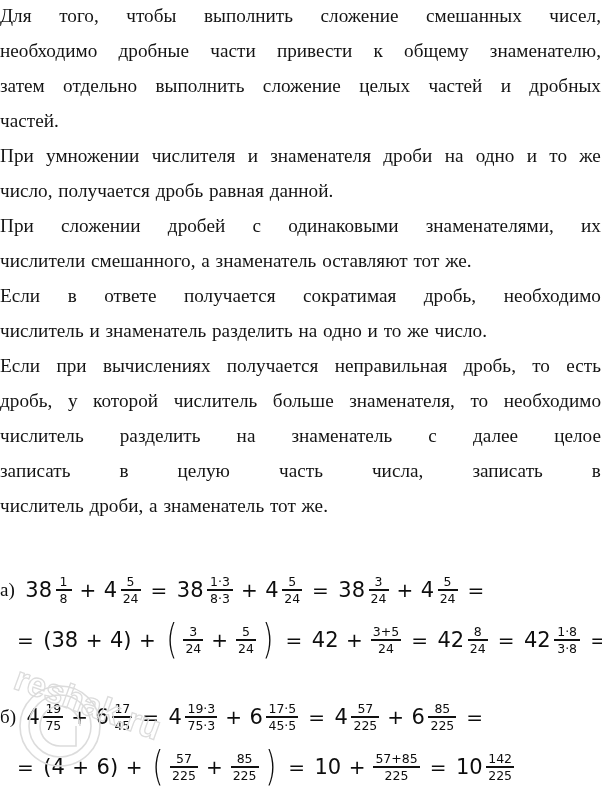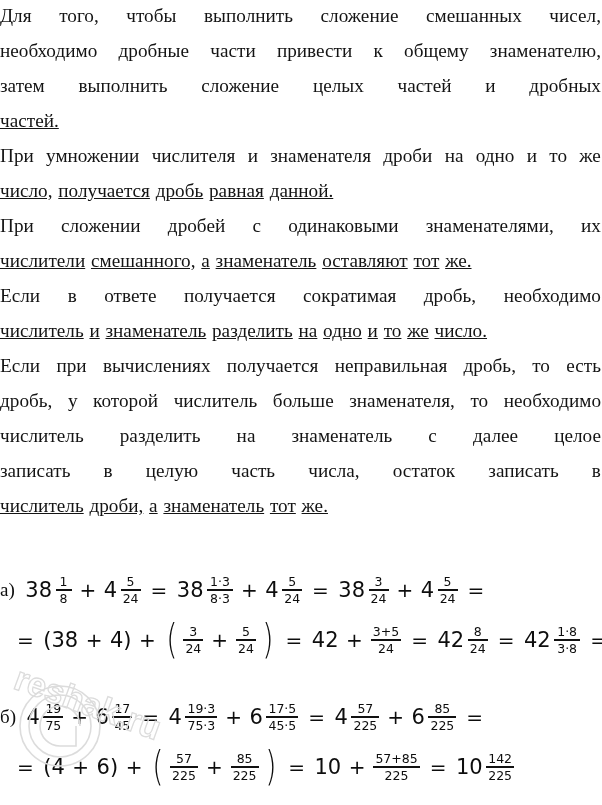--- a/index.html
+++ b/index.html
@@ -43,21 +43,21 @@
   }
 
   
   .jl {
     display: flex;
     justify-content: space-between;
     height: 35px;
     align-items: baseline;
     width: 100%;
   }
-  .jl.left { justify-content: flex-start; text-decoration: underline; }
+  .jl.left { justify-content: flex-start; }
   .jl.left > span { margin-right: 0.30em; }
   .jl > span { white-space: pre; }
 
   
   .math-block {
     position: absolute;
     left: 0px;
     top: 566px;
     width: 602px;
     font-family: "DejaVu Sans", "Liberation Sans", sans-serif;
@@ -156,20 +156,21 @@
           <span>необходимо</span>
           <span>дробные</span>
           <span>части</span>
           <span>привести</span>
           <span>к</span>
           <span>общему</span>
           <span>знаменателю,</span>
         </div>
         <div class="jl">
           <span>затем</span>
+          <span>отдельно</span>
           <span>выполнить</span>
           <span>сложение</span>
           <span>целых</span>
           <span>частей</span>
           <span>и</span>
           <span>дробных</span>
         </div>
         <div class="jl left">
           <span>частей.</span>
         </div>
@@ -268,21 +269,20 @@
           <span>с</span>
           <span>далее</span>
           <span>целое</span>
         </div>
         <div class="jl">
           <span>записать</span>
           <span>в</span>
           <span>целую</span>
           <span>часть</span>
           <span>числа,</span>
-          <span>остаток</span>
           <span>записать</span>
           <span>в</span>
         </div>
         <div class="jl left">
           <span>числитель</span>
           <span>дроби,</span>
           <span>а</span>
           <span>знаменатель</span>
           <span>тот</span>
           <span>же.</span>

